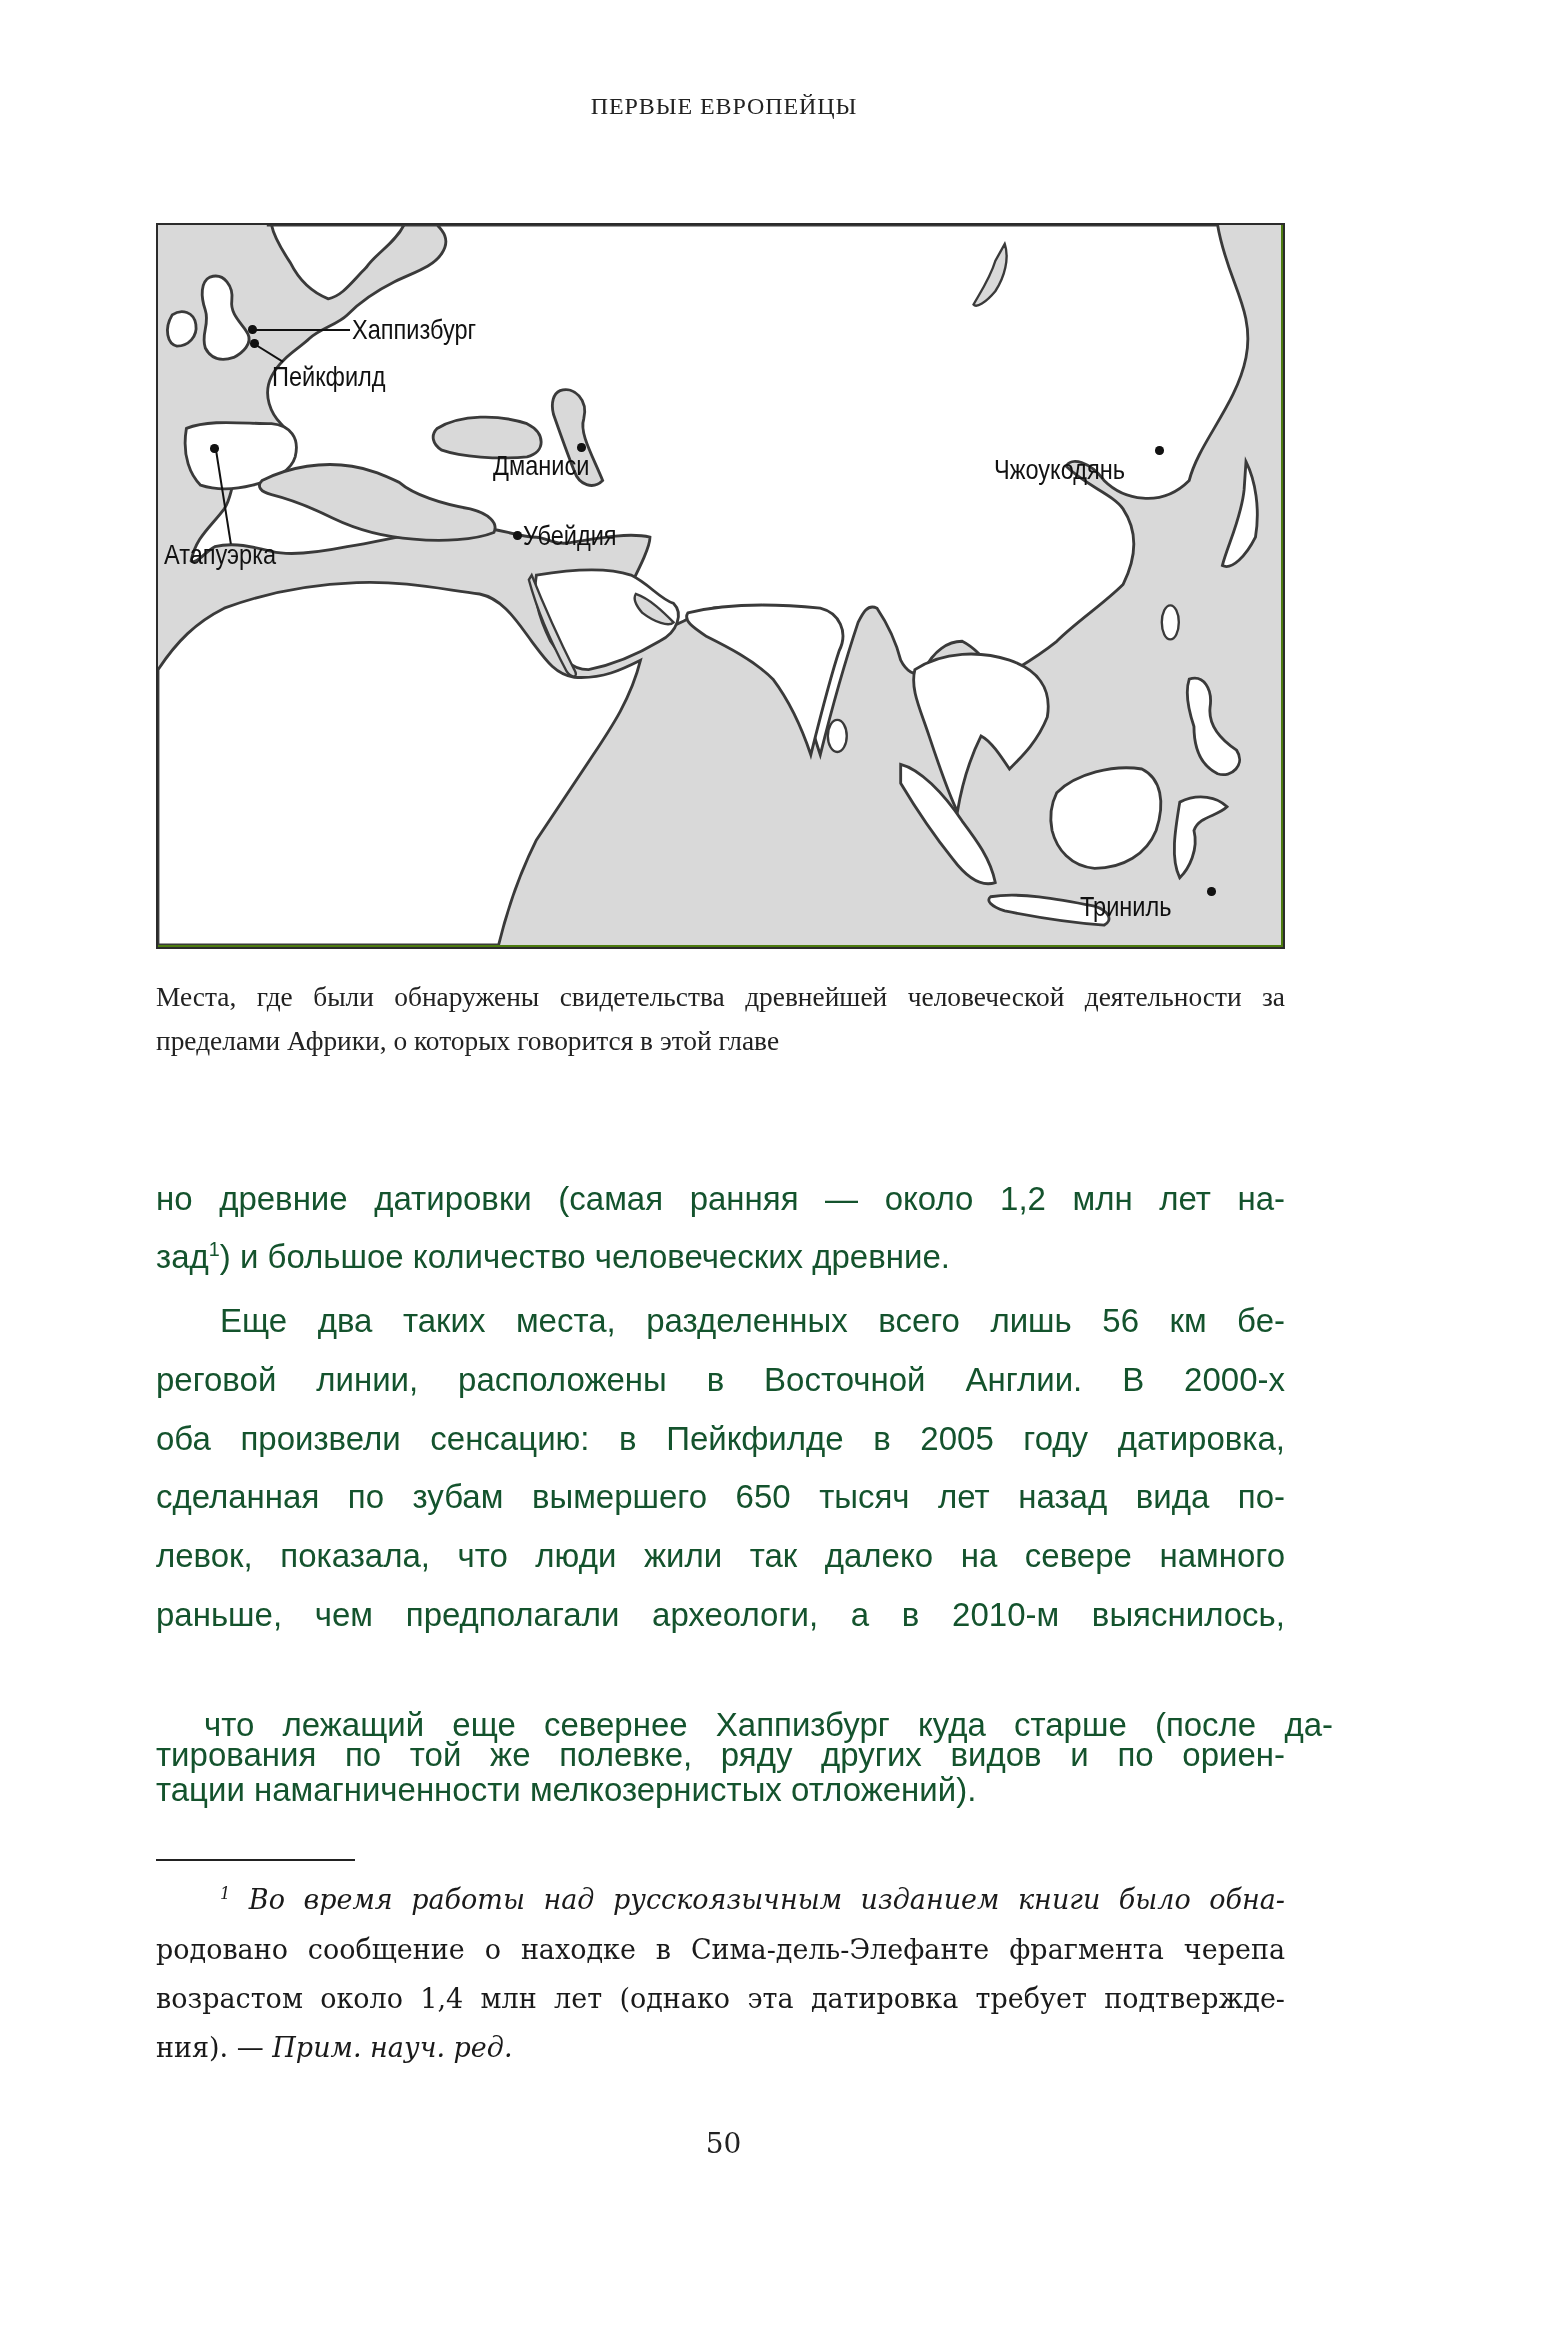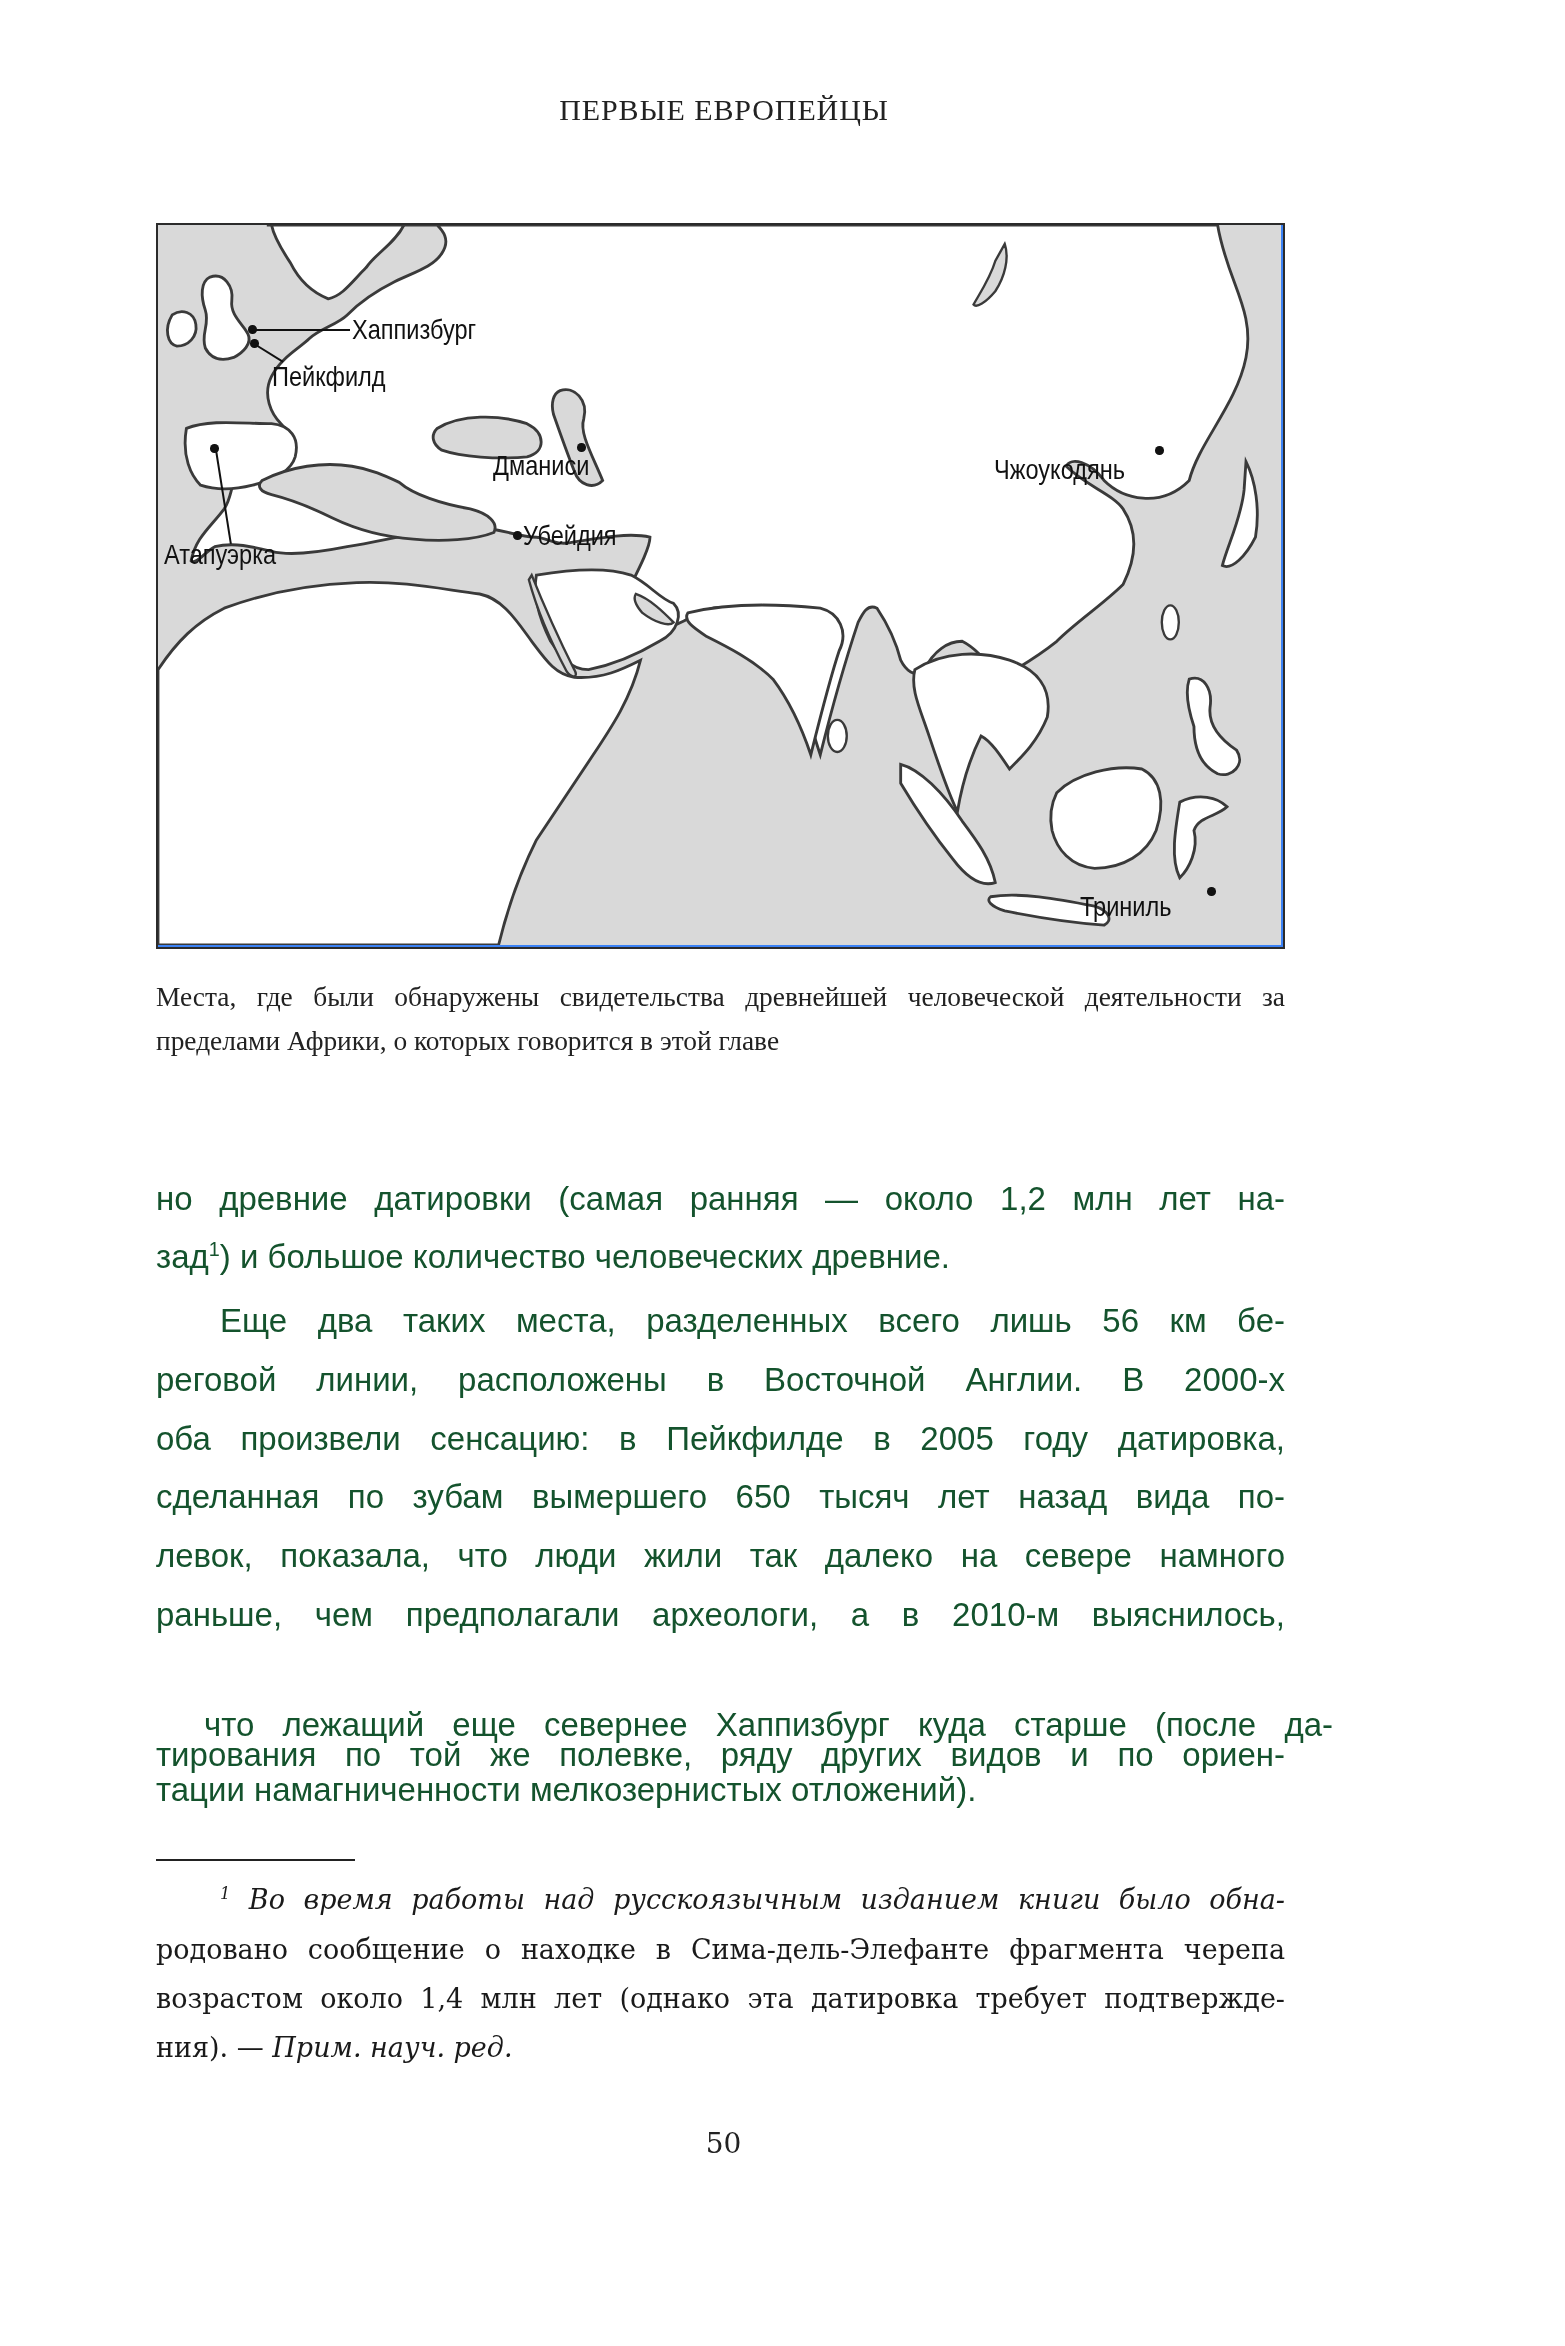--- a/index.html
+++ b/index.html
@@ -1,26 +1,26 @@
 <!DOCTYPE html>
 <html style="font-size:15px"><head>
 <meta charset="utf-8">
 <style>
   html, body { margin: 0; padding: 0; background: #ffffff; }
   body { width: 1565px; height: 2347px; position: relative; overflow: hidden; color: #1a1a1a; }
 
   #running-head {
     position: absolute; left: 0; width: 1448px; top: 93px; text-align: center;
     font-family: "Liberation Serif", "DejaVu Serif", serif;
-    font-size: 30px; letter-spacing: 0.9px; color: #222;
+    font-size: 24px; letter-spacing: 0.9px; color: #222;
   }
 
   #map {
     position: absolute; left: 156px; top: 223px; width: 1129px; height: 726px;
-    border: 2.8px solid #2b2b2b; box-sizing: border-box; background: #3b82f6; overflow: hidden;
+    border: 2.8px solid #2b2b2b; box-sizing: border-box; background: #4d7c0f; overflow: hidden;
   }
   #map svg { position: absolute; left: 0; top: 0; }
   .map-label {
     position: absolute; font-family: "Liberation Sans", "DejaVu Sans", sans-serif;
     font-size: 27.4px; color: #111; white-space: nowrap; transform: scaleX(0.86); transform-origin: left top;
     line-height: 1;
   }
   .site-dot { position: absolute; width: 8.5px; height: 8.5px; border-radius: 50%; background: #111; }
 
   #caption {

